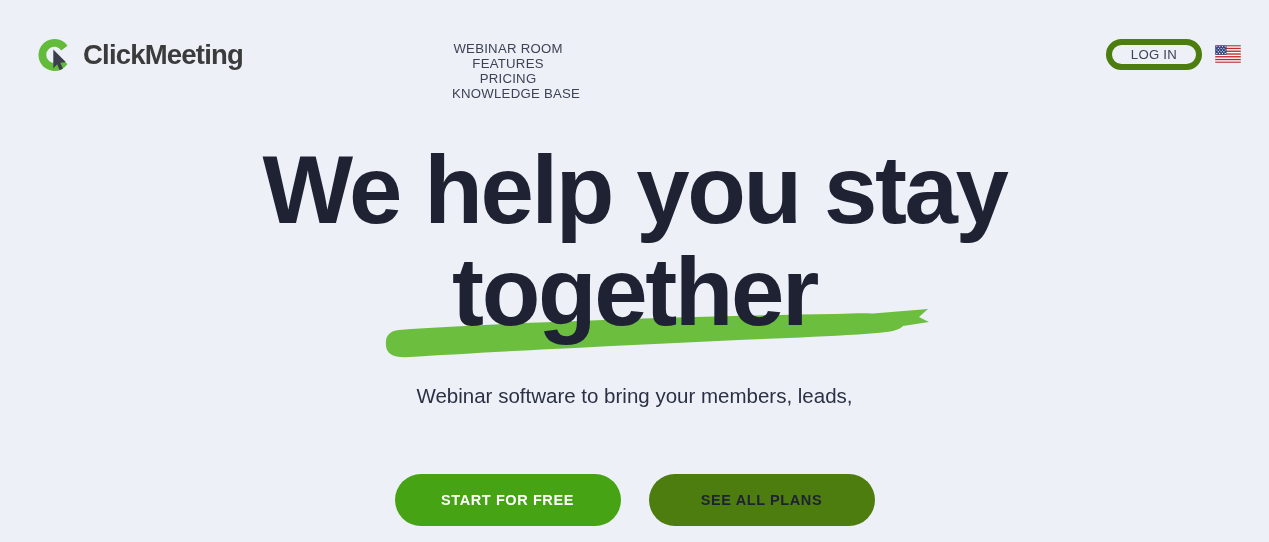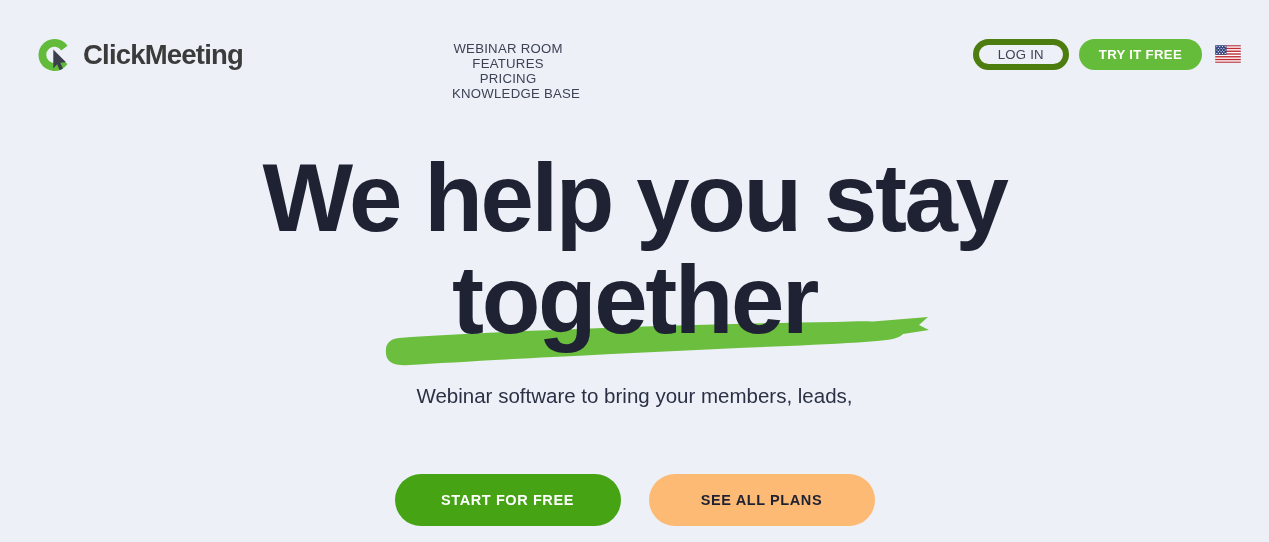--- a/index.html
+++ b/index.html
@@ -145,21 +145,21 @@
   .headline-wrap {
     position: relative;
     width: 1269px;
   }
   .headline {
     font-size: 96px;
     font-weight: bold;
     line-height: 1.06;
     letter-spacing: -2.4px;
     color: #1e2233;
-    margin: 8px;
+    margin: 0;
     padding-top: 31px;
     position: relative;
     z-index: 2;
     font-family: "Liberation Sans", sans-serif;
   }
   .headline .line2 {
     display: block;
     position: relative;
   }
 
@@ -211,21 +211,21 @@
     font-family: "Liberation Sans", sans-serif;
     white-space: nowrap;
   }
   .cta-primary {
     width: 226px;
     background: #45a314;
     color: #ffffff;
   }
   .cta-secondary {
     width: 226px;
-    background: #fdba74;
+    background: #4d7c0f;
     color: #1e2233;
   }
 </style>
 </head>
 <body>
 
 <div class="page">
 
   <header class="header">
 
@@ -239,21 +239,20 @@
 
     <nav class="nav">
       <span class="nav-link">WEBINAR ROOM</span>
       <span class="nav-link">FEATURES</span>
       <span class="nav-link">PRICING</span>
       <span class="nav-link">KNOWLEDGE BASE</span>
     </nav>
 
     <div class="actions">
       <button class="pill-outline">LOG IN</button>
-      <button class="pill-green">TRY IT FREE</button>
 
       <svg class="flag" viewBox="0 0 26 18">
         <rect x="0" y="0" width="26" height="18" fill="#ffffff"></rect>
         <g fill="#bf2b34">
           <rect x="0" y="0" width="26" height="1.38"></rect>
           <rect x="0" y="2.77" width="26" height="1.38"></rect>
           <rect x="0" y="5.54" width="26" height="1.38"></rect>
           <rect x="0" y="8.31" width="26" height="1.38"></rect>
           <rect x="0" y="11.08" width="26" height="1.38"></rect>
           <rect x="0" y="13.85" width="26" height="1.38"></rect>

